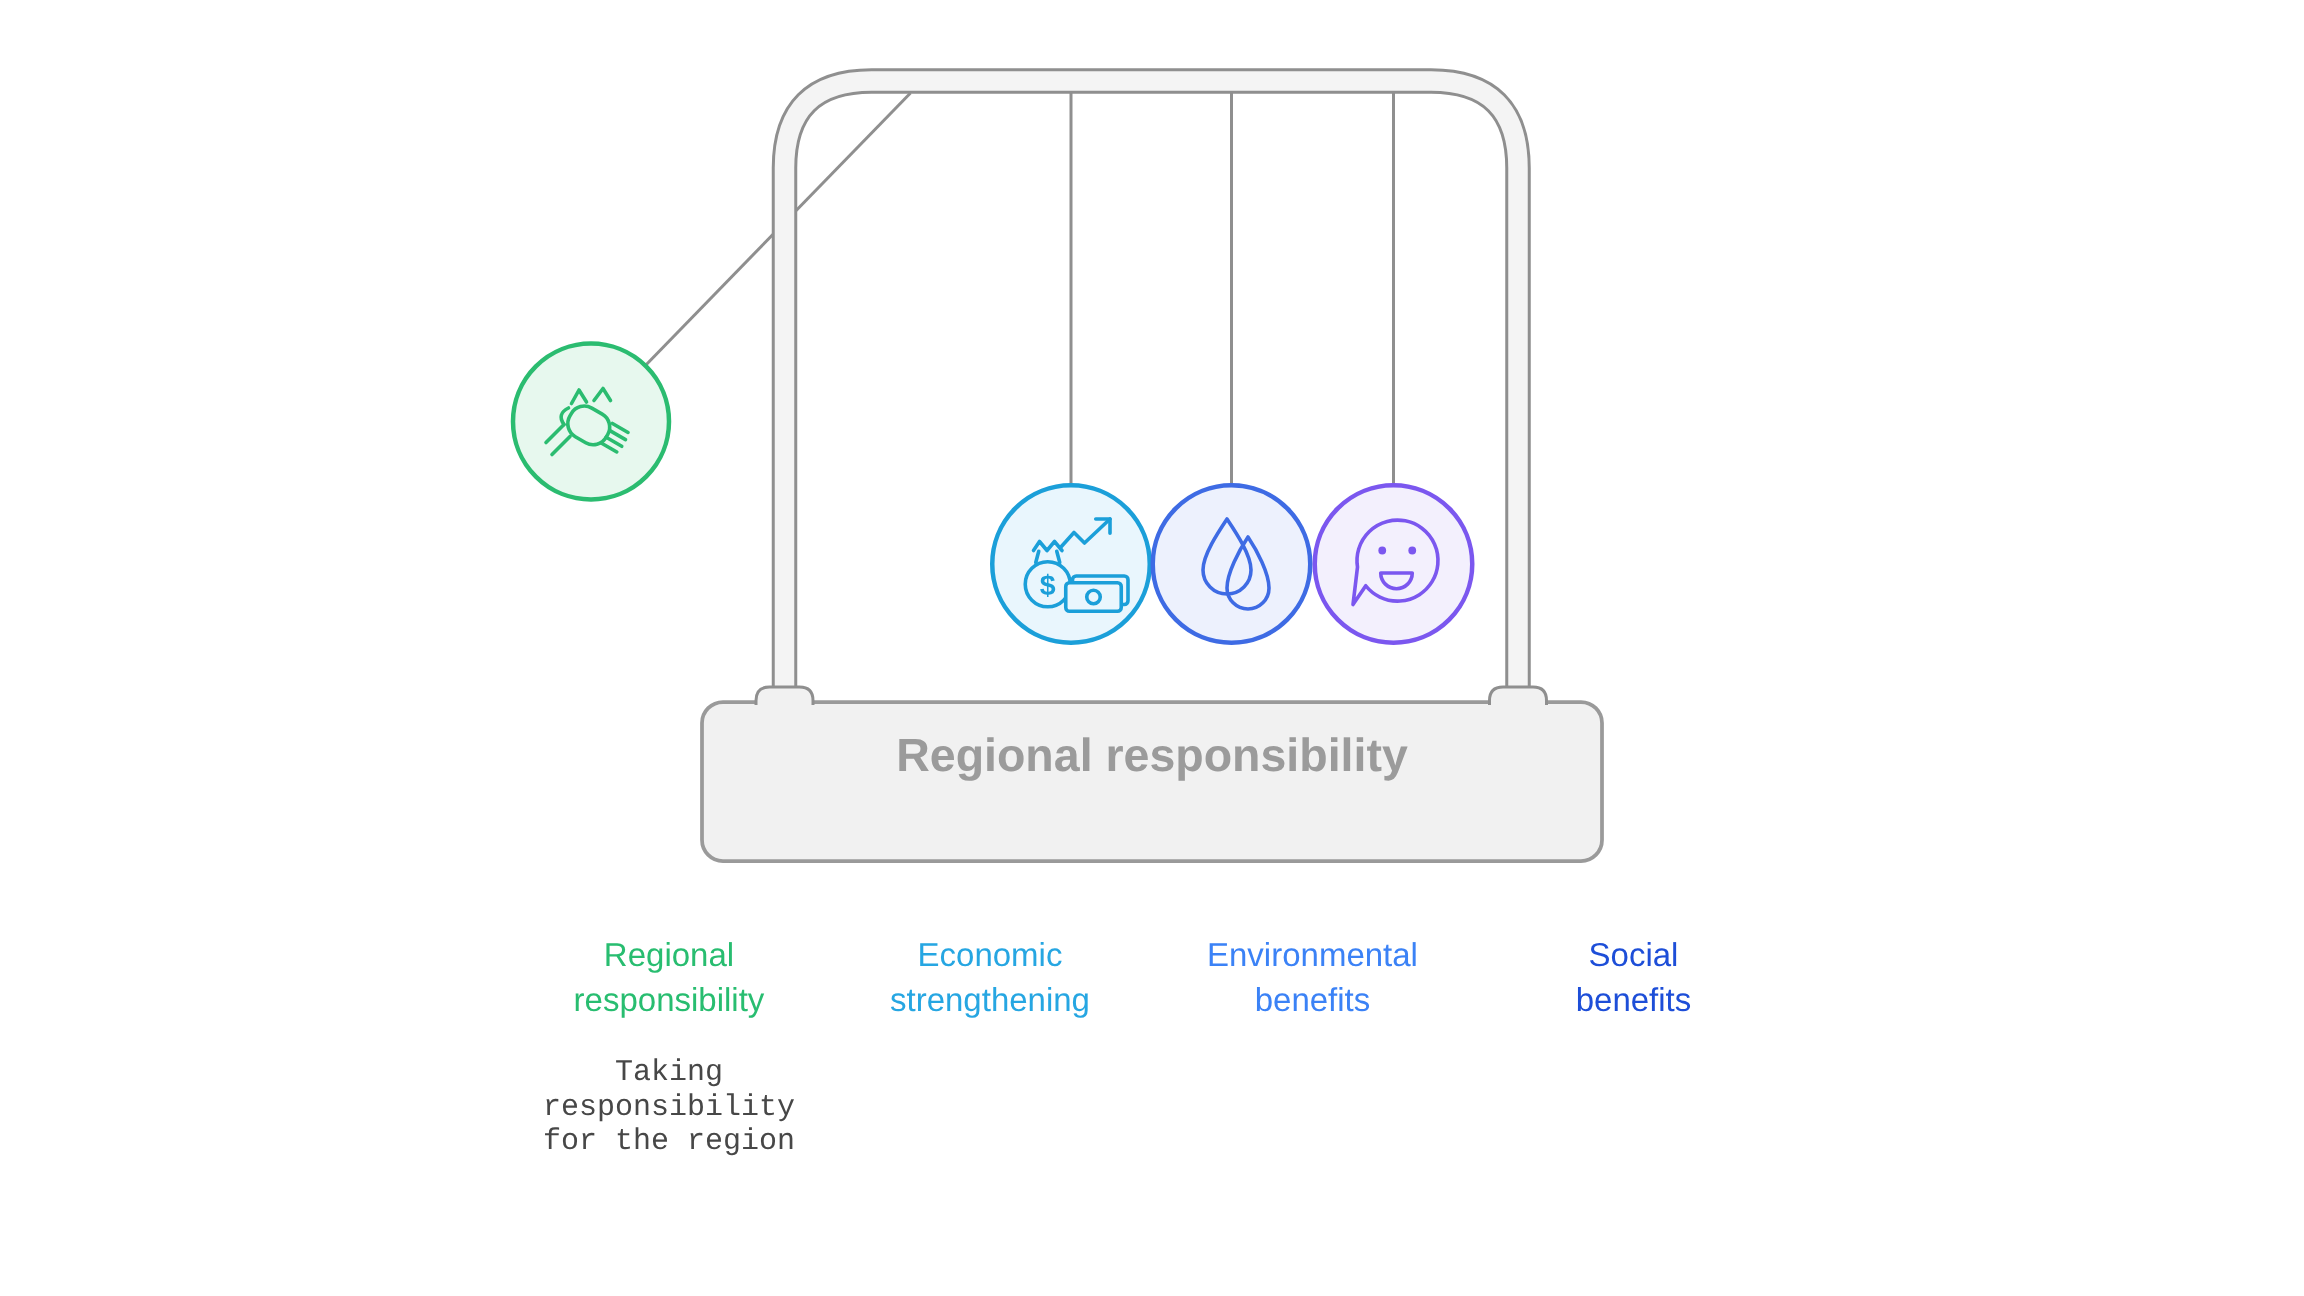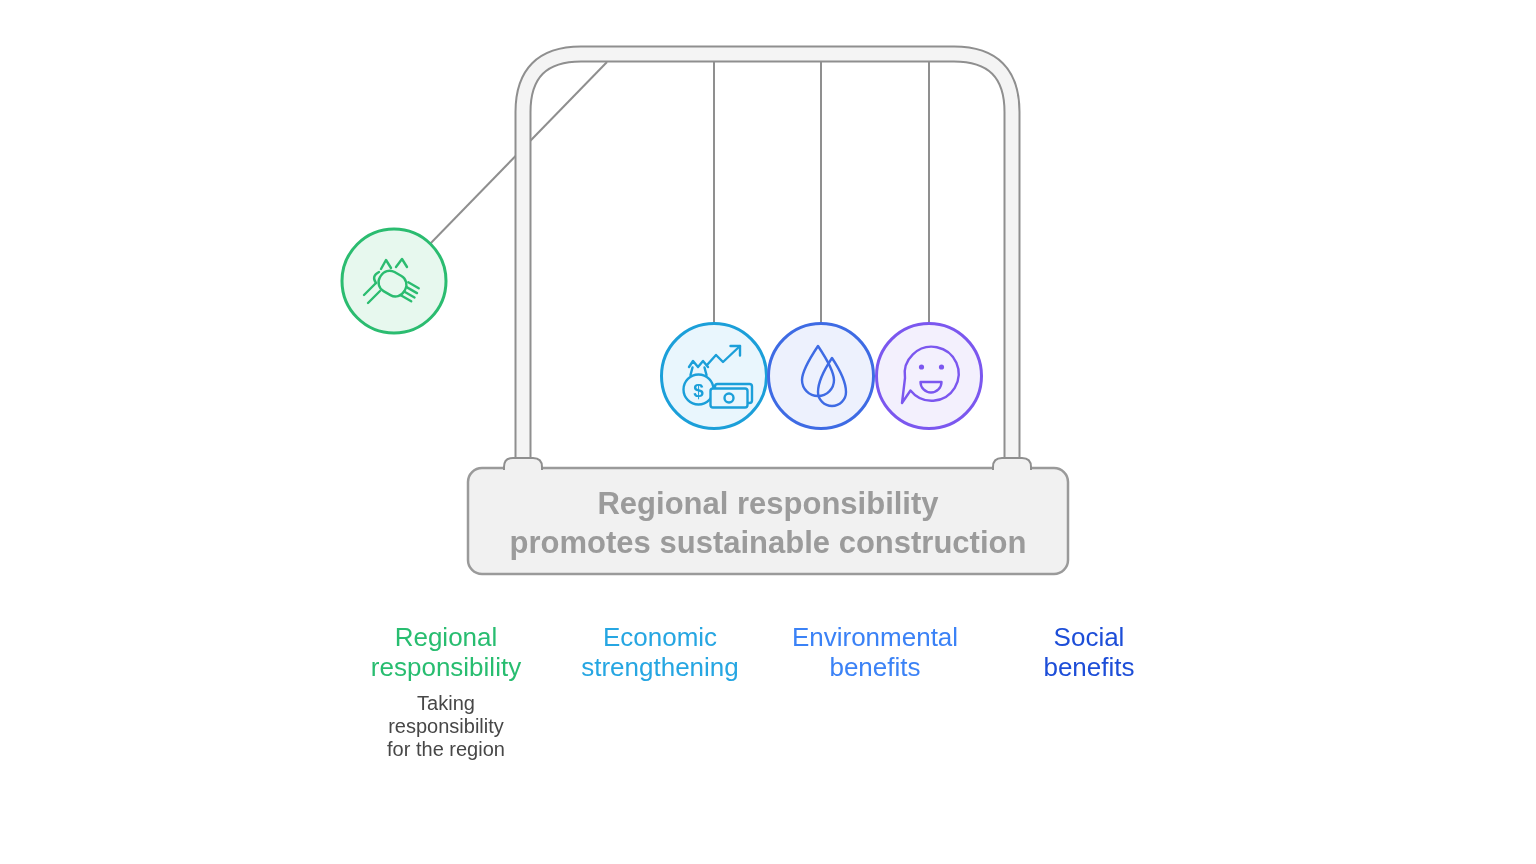--- a/index.html
+++ b/index.html
@@ -23,25 +23,25 @@
   
   .sign-text {
     position:absolute; left:468px; top:484px; width:600px;
     text-align:center; font-size:31px; line-height:39px;
     font-weight:bold; color:#9b9b9b;
   }
 
   
   .col { position:absolute; top:622px; width:240px; text-align:center; }
   .col-title {
-    font-size:26px; line-height:30px; white-space:pre-line; font-weight:500;
+    font-size:22px; line-height:30px; white-space:pre-line; font-weight:500;
   }
   .col-desc {
-    margin-top:10px; font-size:20px; line-height:23px;
-    color:#474747; white-space:pre-line;
+    margin-top:22px; font-size:20px; line-height:23px;
+    color:#474747; white-space:pre-line;font-family:Liberation Mono, monospace;
   }
 </style>
 </head>
 <body>
 
 <div class="stage">
 
   <svg class="scene" viewBox="0 0 1536 864">
 
     <line class="string" x1="607" y1="62" x2="428" y2="246"></line>
@@ -98,21 +98,20 @@
         <path d="M -24 2 A 27 27 0 1 1 -18.5 14.5 L -27 27 Z"></path>
         <circle class="fill-dot" cx="-7.5" cy="-9" r="2.6" style="fill: rgb(123, 87, 239);"></circle>
         <circle class="fill-dot" cx="12.5" cy="-9" r="2.6" style="fill: rgb(123, 87, 239);"></circle>
         <path d="M -8.5 6 A 10.5 10.5 0 0 0 12.5 6 Z"></path>
       </g>
     </g>
   </svg>
 
   <div class="sign-text">
     <div>Regional responsibility</div>
-    <div>promotes sustainable construction</div>
   </div>
 
   <div>
     <div class="col" style="left:326px">
       <div class="col-title" style="color: rgb(40, 189, 112);">Regional
 responsibility</div>
       <div class="col-desc">Taking
 responsibility
 for the region</div>
     </div>

